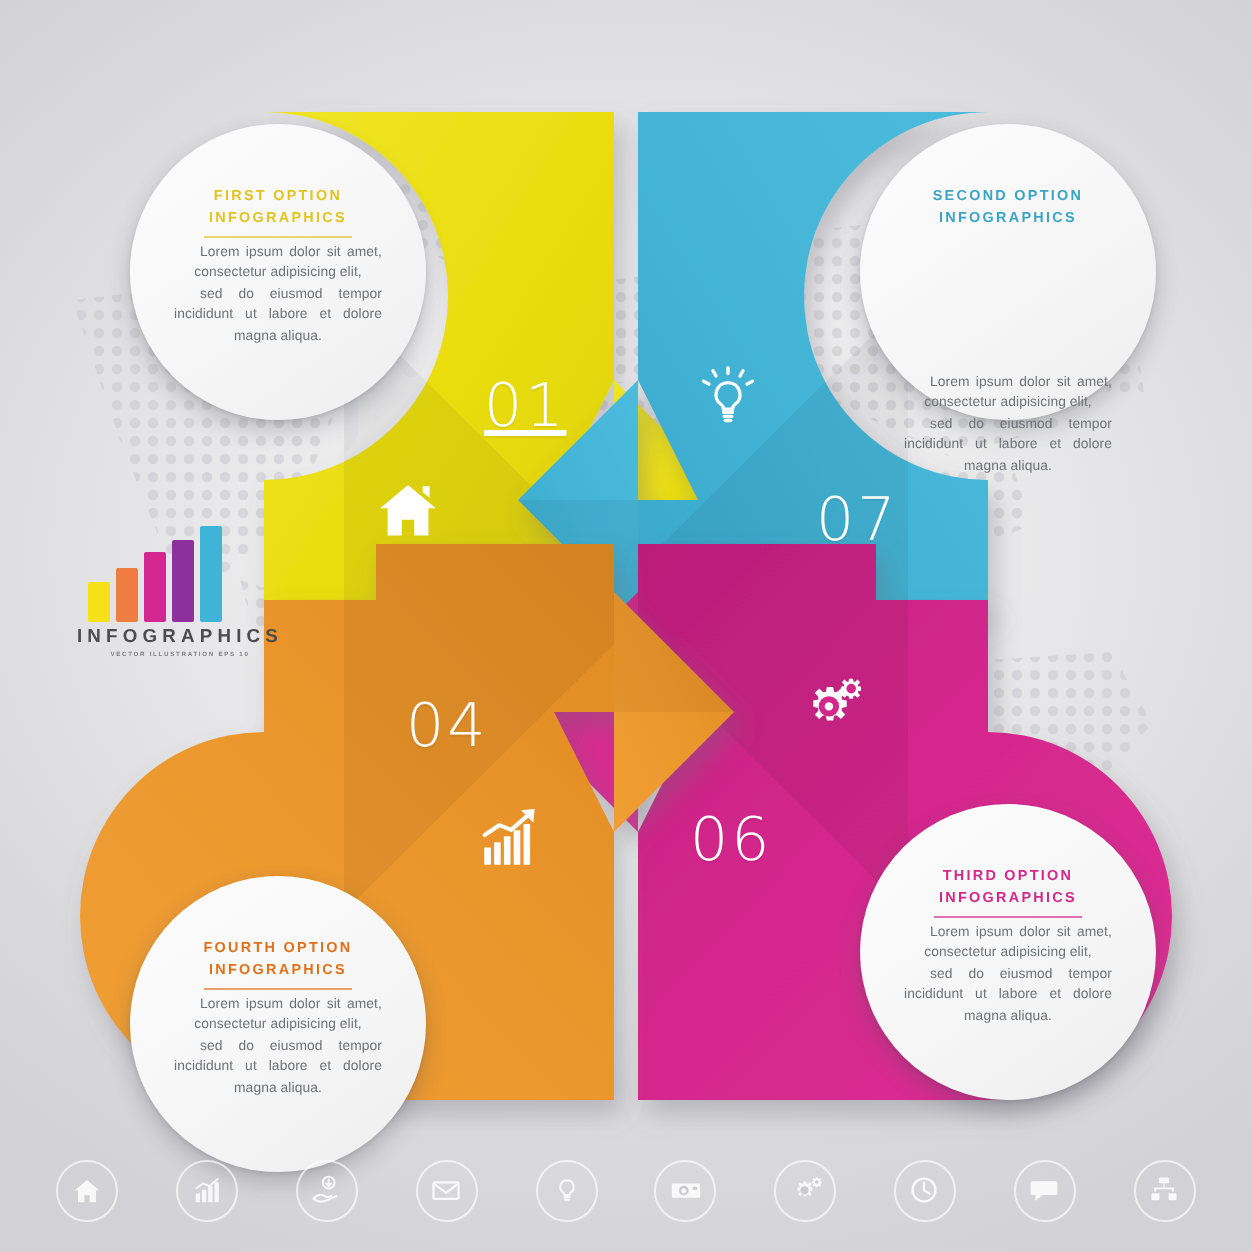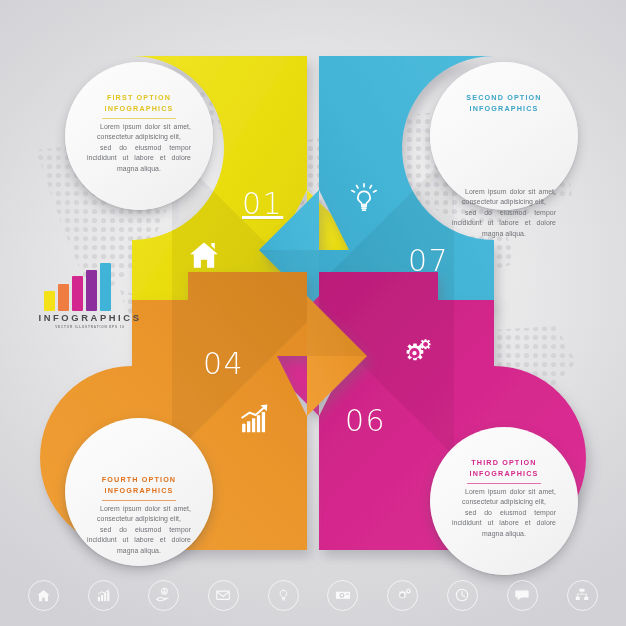--- a/index.html
+++ b/index.html
@@ -75,22 +75,22 @@
     text-align: justify;
     text-align-last: center;
     text-indent: 13px;
     width: 104px;
     letter-spacing: .05px;
   }
   .bubble .b-body span { display: block; text-indent: 13px; }
 
   #bubble1 { left: 65px;  top: 62px;  }
   #bubble2 { left: 430px; top: 62px; gap: 33px;  }
-  #bubble3 { left: 430px; top: 427px; }
-  #bubble4 { left: 65px;  top: 418px; justify-content: flex-end; }
+  #bubble3 { left: 430px; top: 402px; }
+  #bubble4 { left: 65px;  top: 438px; }
 
   
   .numeral {
     position: absolute;
     color: #ffffff;
     font-size: 30px;
     font-weight: 300;
     letter-spacing: 1.5px;
     font-family: "DejaVu Sans", sans-serif;
     text-shadow: 0 1px 1px rgba(0,0,0,.07);

